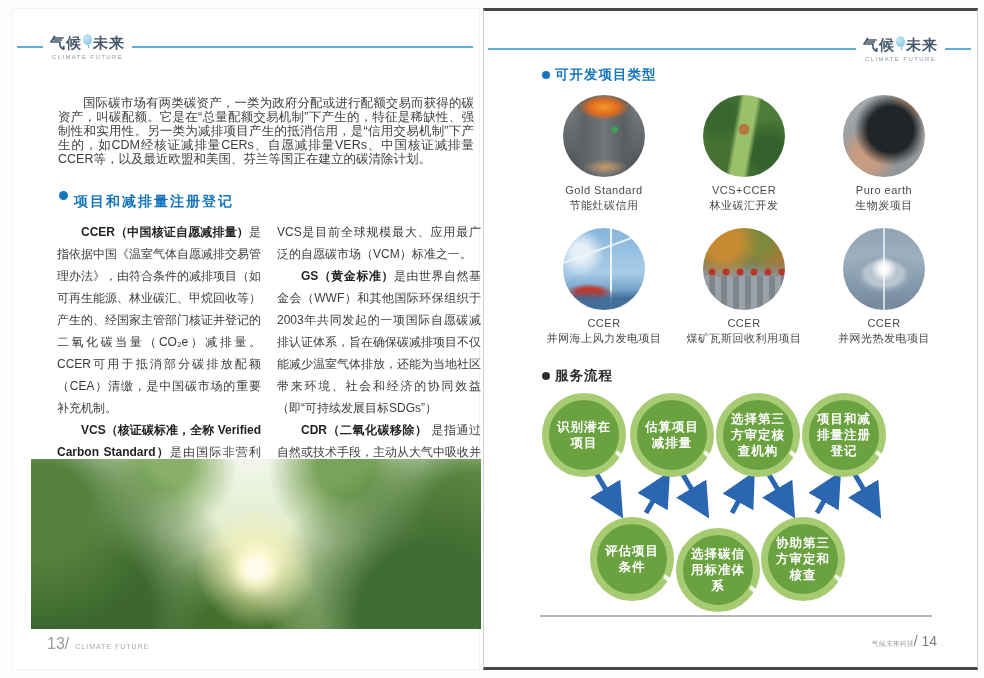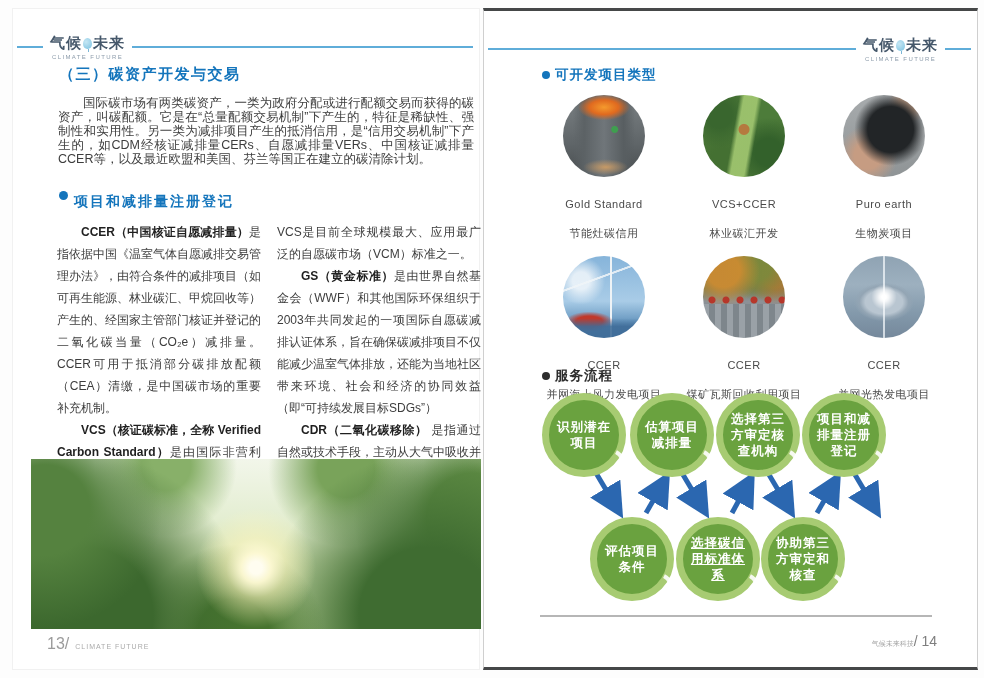--- a/index.html
+++ b/index.html
@@ -10,21 +10,21 @@
   .page { position:absolute; top:8px; height:662px; background:#fff; box-sizing:border-box; }
   .page-left  { left:12px;  width:468px; border:1px solid #f1f1f1; }
   .page-right { left:483px; width:495px; border-left:1px solid #cfcfcf; border-right:1px solid #cfcfcf;
                 border-top:3px solid #454748; border-bottom:3px solid #454748; }
 
   
   .header-row { position:absolute; top:22px; left:4px; right:6px; height:32px; display:flex; align-items:center; }
   .rule { height:2px; background:#5fadd9; }
   .rule.short { width:26px; } .rule.long { flex:1; }
   .logo { display:flex; flex-direction:column; align-items:center; padding:0 7px; }
-  .logo-cn { font-size:15px; font-weight:bold; color:#46586b; letter-spacing:1px; display:flex; align-items:center; }
+  .logo-cn { font-size:15px; font-weight:bold; color:#46586b; letter-spacing:1px; display:flex; }
   .balloon { width:9px; height:11px; margin:0 1px; position:relative; border-radius:50% 50% 48% 48%/55% 55% 45% 45%;
              background:radial-gradient(circle at 35% 35%, #c6e7f4, #7cc2e1); }
   .balloon::after { content:""; position:absolute; left:50%; bottom:-3px; width:1px; height:3px; background:#7cb6d6; }
   .logo-en { font-size:6px; color:#8d9cab; letter-spacing:1.4px; margin-top:1px; white-space:nowrap; }
 
   
   .doc-title { position:absolute; top:56px; left:46px; font-size:15px; font-weight:bold; color:#1475bc; letter-spacing:1.5px; }
   .intro { position:absolute; top:86px; left:44px; width:416px; font-size:12.5px; line-height:14px;
            color:#3d3d3d; text-align:justify; text-indent:2em; margin:1px; }
   .sec-head { position:absolute; top:184px; left:46px; display:flex; align-items:flex-start; }
@@ -57,21 +57,21 @@
   
   .sec-title { position:absolute; top:55px; left:58px; display:flex; align-items:center; }
   .sec-title .dot { width:8px; height:8px; margin-right:5px; }
   .sec-title-label { font-size:13.5px; font-weight:bold; letter-spacing:1px; }
   .sec-title.blue .sec-title-label { color:#1475bc; }
   .sec-title.dark .sec-title-label { color:#2d2d2d; }
   .svc-title { top:356px; }
 
   .grid { position:absolute; top:84px; left:50px; width:420px; display:grid;
           grid-template-columns:repeat(3,140px); row-gap:15px; }
-  .cell { display:flex; flex-direction:column; align-items:center;gap:14px; }
+  .cell { display:flex; flex-direction:column; align-items:center; }
   .pcircle { width:82px; height:82px; border-radius:50%; margin-bottom:7px; }
   .cap1 { font-size:11px; color:#4a4a4a; letter-spacing:.5px; }
   .cap2 { font-size:11px; color:#4a4a4a; margin-top:2px; letter-spacing:.5px; }
 
   .ph-stove { background:
       radial-gradient(circle 4px at 63% 42%, #3f9e4f 0 3px, rgba(63,158,79,0) 4px),
       radial-gradient(ellipse 26px 13px at 50% 15%, #f59a2d 0%, #e06a1f 55%, rgba(224,106,31,0) 100%),
       radial-gradient(ellipse 28px 10px at 52% 88%, #c79a66 0%, rgba(199,154,102,0) 80%),
       linear-gradient(90deg, rgba(90,96,99,0) 12%, #5c6265 26%, #70767a 50%, #585e61 74%, rgba(90,96,99,0) 88%),
       linear-gradient(180deg, #7b8184 0%, #5f6568 60%, #474c4e 100%); }
@@ -136,21 +136,20 @@
       <div class="logo-cn">
         <span>气候</span>
         <i class="balloon"></i>
         <span>未来</span>
       </div>
       <div class="logo-en">CLIMATE FUTURE</div>
     </div>
     <div class="rule long"></div>
   </div>
 
-  <div class="doc-title">（三）碳资产开发与交易</div>
 
   <p class="intro">国际碳市场有两类碳资产，一类为政府分配或进行配额交易而获得的碳资产，叫碳配额。它是在“总量配额交易机制”下产生的，特征是稀缺性、强制性和实用性。另一类为减排项目产生的抵消信用，是“信用交易机制”下产生的，如CDM经核证减排量CERs、自愿减排量VERs、中国核证减排量CCER等，以及最近欧盟和美国、芬兰等国正在建立的碳清除计划。</p>
 
   <div class="sec-head">
     <span class="dot dot-blue"></span>
     <span class="sec-head-label">项目和减排量注册登记</span>
   </div>
 
   <div class="columns">
     <div class="colm">
@@ -242,21 +241,21 @@
       <line x1="248" y1="124" x2="266" y2="91" stroke="#2b67b0" stroke-width="5" marker-end="url(#ah)"></line>
       <line x1="284" y1="84" x2="306" y2="121" stroke="#2b67b0" stroke-width="5" marker-end="url(#ah)"></line>
       <line x1="333" y1="124" x2="352" y2="91" stroke="#2b67b0" stroke-width="5" marker-end="url(#ah)"></line>
       <line x1="370" y1="84" x2="392" y2="121" stroke="#2b67b0" stroke-width="5" marker-end="url(#ah)"></line>
     </svg>
     <div class="fc" style="left:58px;  top:4px;">识别潜在项目</div>
     <div class="fc" style="left:146px; top:4px;">估算项目减排量</div>
     <div class="fc" style="left:232px; top:4px;">选择第三方审定核查机构</div>
     <div class="fc" style="left:318px; top:4px;">项目和减排量注册登记</div>
     <div class="fc" style="left:106px; top:128px;">评估项目条件</div>
-    <div class="fc" style="left:192px; top:128px;text-decoration:underline;">选择碳信用标准体系</div>
+    <div class="fc" style="left:192px; top:139px;">选择碳信用标准体系</div>
     <div class="fc" style="left:277px; top:128px;">协助第三方审定和核查</div>
   </div>
 
   <div class="hr-right"></div>
 
   <div class="footer-r">
     <span class="bt">气候未来科技</span>
     <span class="pg">/ 14</span>
   </div>
 </div>

